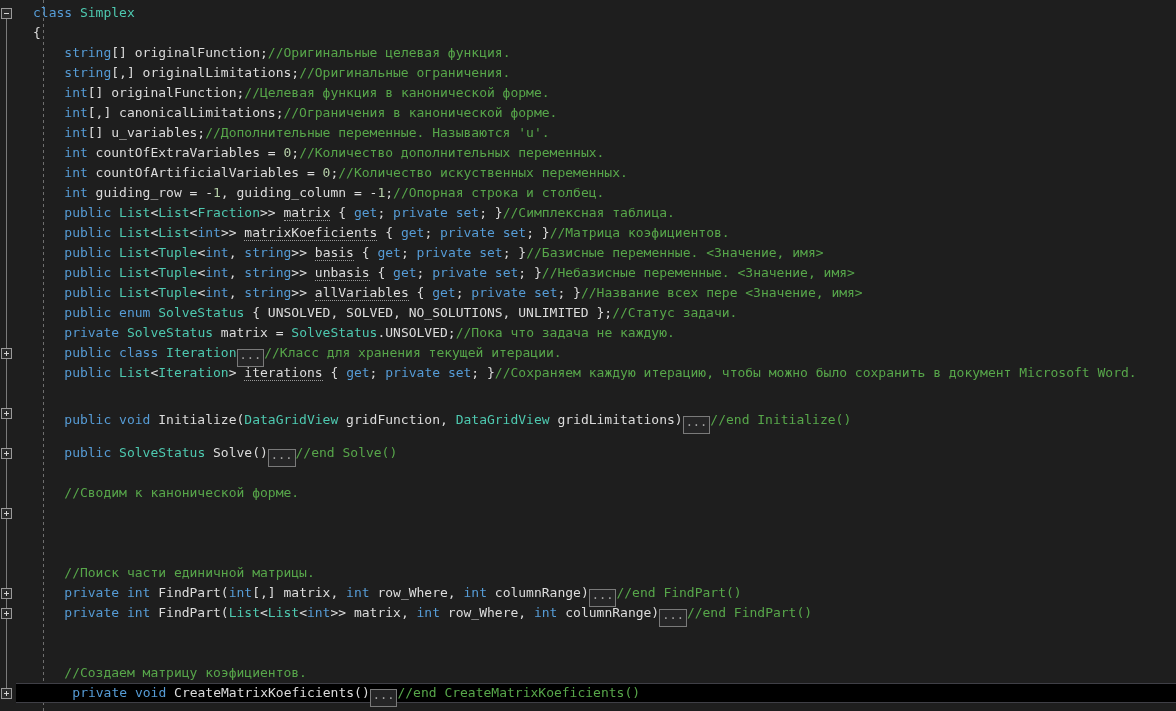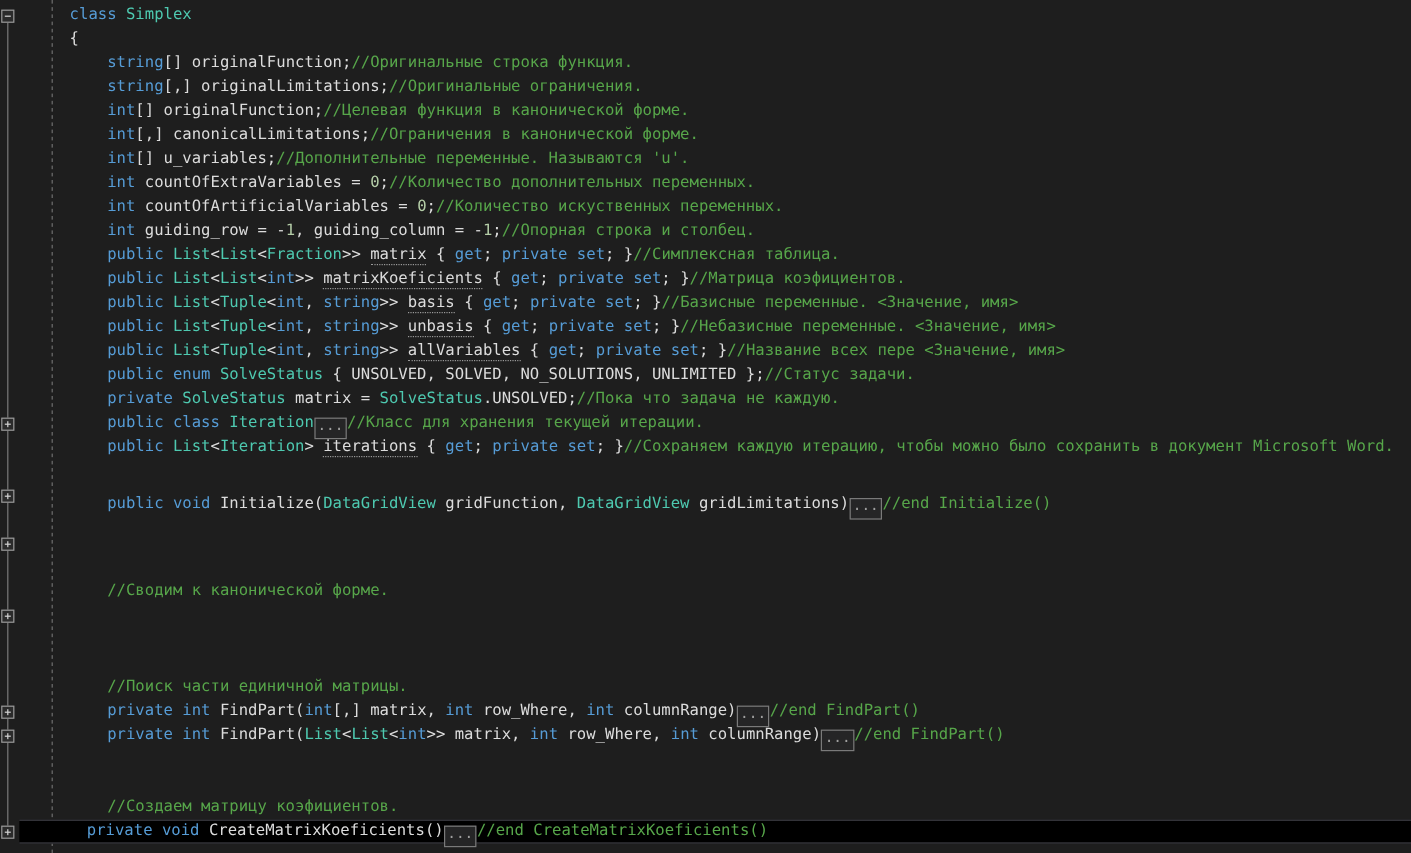--- a/index.html
+++ b/index.html
@@ -83,21 +83,21 @@
     height: 711px;
     z-index: 3;
   }
   .line {
     position: absolute;
     left: 0;
     height: 20px;
     line-height: 20px;
     white-space: pre;
     color: #dcdcdc;
-    padding-left: 58px;
+    padding-left: 33px;
     box-sizing: border-box;
   }
   
   .line.current {
     left: 16px;
     width: 1160px;
     padding-left: 25px;
     border-top: 1px solid #3f3f46;
     border-bottom: 1px solid #3f3f46;
     background: #000000;
@@ -154,21 +154,21 @@
     <div class="fold-box plus" style="top:608px"></div>
     <div class="fold-box plus" style="top:688px"></div>
   </div>
 
   <div id="code">
 
     <div class="line" style="top:3px"><span class="kw">class</span> <span class="typ">Simplex</span></div>
 
     <div class="line" style="top:23px"><span class="id">{</span></div>
 
-    <div class="line" style="top:43px">    <span class="kw">string</span><span class="id">[] originalFunction;</span><span class="cmt">//Оригинальные строка функция.</span></div>
+    <div class="line" style="top:43px">    <span class="kw">string</span><span class="id">[] originalFunction;</span><span class="cmt">//Оригинальные целевая функция.</span></div>
 
     <div class="line" style="top:63px">    <span class="kw">string</span><span class="id">[,] originalLimitations;</span><span class="cmt">//Оригинальные ограничения.</span></div>
 
     <div class="line" style="top:83px">    <span class="kw">int</span><span class="id">[] originalFunction;</span><span class="cmt">//Целевая функция в канонической форме.</span></div>
 
     <div class="line" style="top:103px">    <span class="kw">int</span><span class="id">[,] canonicalLimitations;</span><span class="cmt">//Ограничения в канонической форме.</span></div>
 
     <div class="line" style="top:123px">    <span class="kw">int</span><span class="id">[] u_variables;</span><span class="cmt">//Дополнительные переменные. Называются 'u'.</span></div>
 
     <div class="line" style="top:143px">    <span class="kw">int</span><span class="id"> countOfExtraVariables = </span><span class="num">0</span><span class="id">;</span><span class="cmt">//Количество дополнительных переменных.</span></div>
@@ -194,20 +194,21 @@
     <div class="line" style="top:343px">    <span class="kw">public class</span> <span class="typ">Iteration</span><span class="ellipsis">...</span><span class="cmt">//Класс для хранения текущей итерации.</span></div>
 
     <div class="line" style="top:363px">    <span class="kw">public</span> <span class="typ">List</span><span class="id">&lt;</span><span class="typ">Iteration</span><span class="id">&gt; </span><span class="id hint">iterations</span><span class="id"> { </span><span class="kw">get</span><span class="id">; </span><span class="kw">private set</span><span class="id">; }</span><span class="cmt">//Сохраняем каждую итерацию, чтобы можно было сохранить в документ Microsoft Word.</span></div>
 
     <div class="line" style="top:383px"> </div>
 
     <div class="line" style="top:410px">    <span class="kw">public void</span> <span class="id">Initialize(</span><span class="typ">DataGridView</span><span class="id"> gridFunction, </span><span class="typ">DataGridView</span><span class="id"> gridLimitations)</span><span class="ellipsis">...</span><span class="cmt">//end Initialize()</span></div>
 
     <div class="line" style="top:423px"> </div>
 
+    <div class="line" style="top:443px">    <span class="kw">public</span> <span class="typ">SolveStatus</span><span class="id"> Solve()</span><span class="ellipsis">...</span><span class="cmt">//end Solve()</span></div>
 
     <div class="line" style="top:463px"> </div>
 
     <div class="line" style="top:483px">    <span class="cmt">//Сводим к канонической форме.</span></div>
 
 
     <div class="line" style="top:523px"> </div>
     <div class="line" style="top:543px"> </div>
 
     <div class="line" style="top:563px">    <span class="cmt">//Поиск части единичной матрицы.</span></div>

